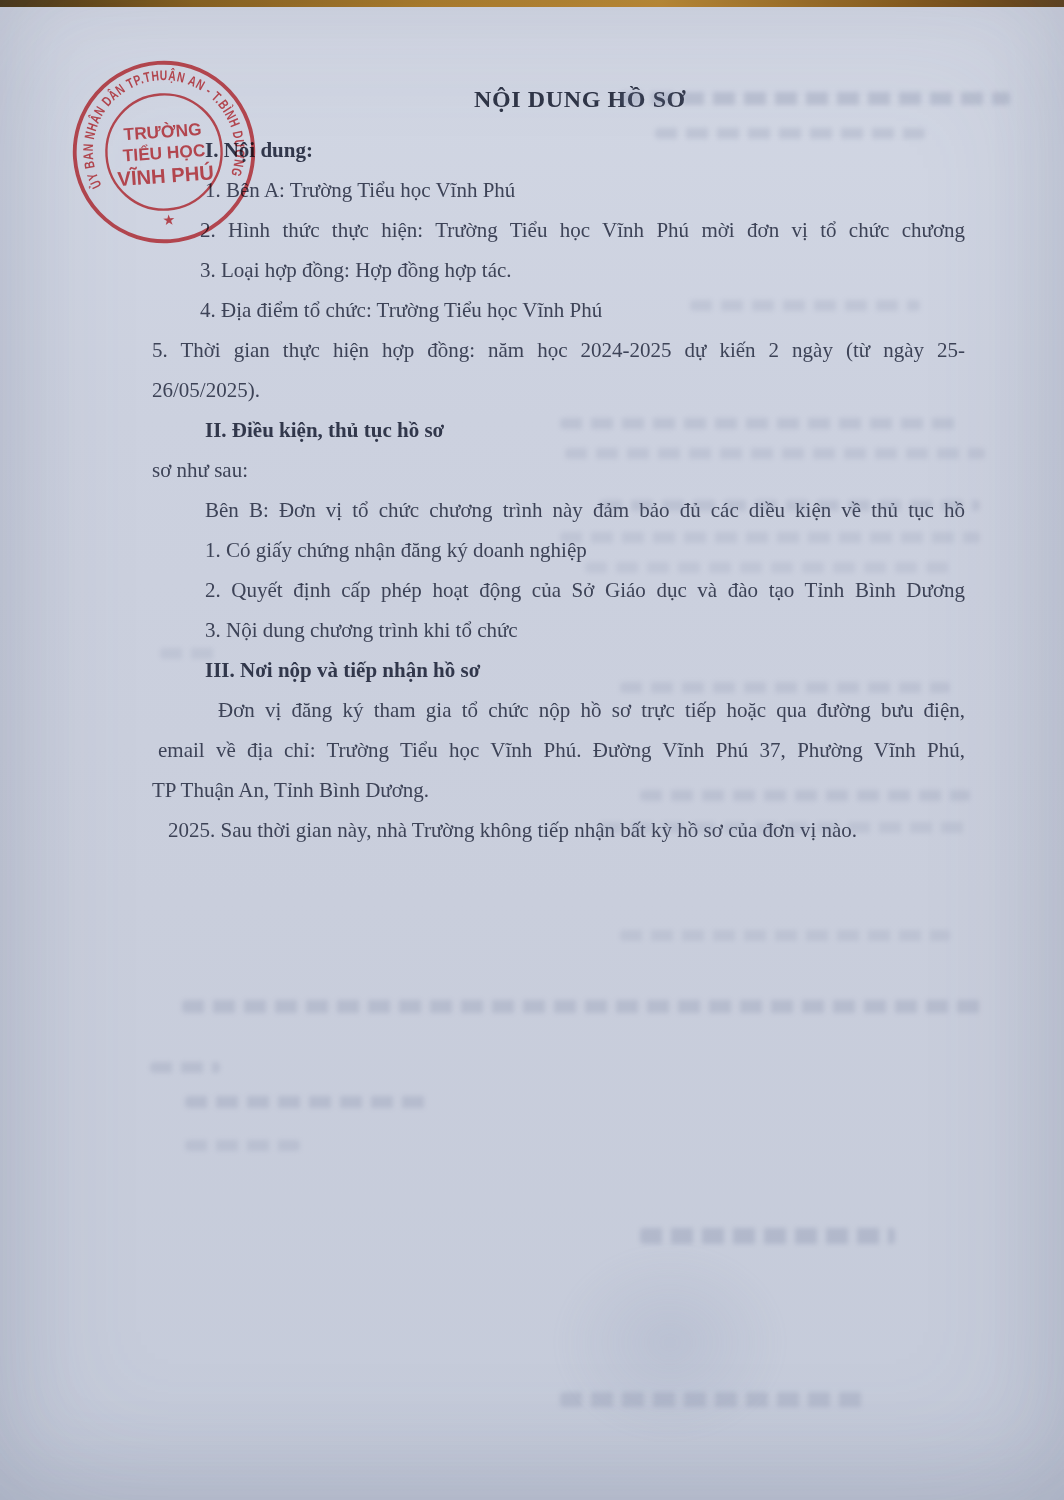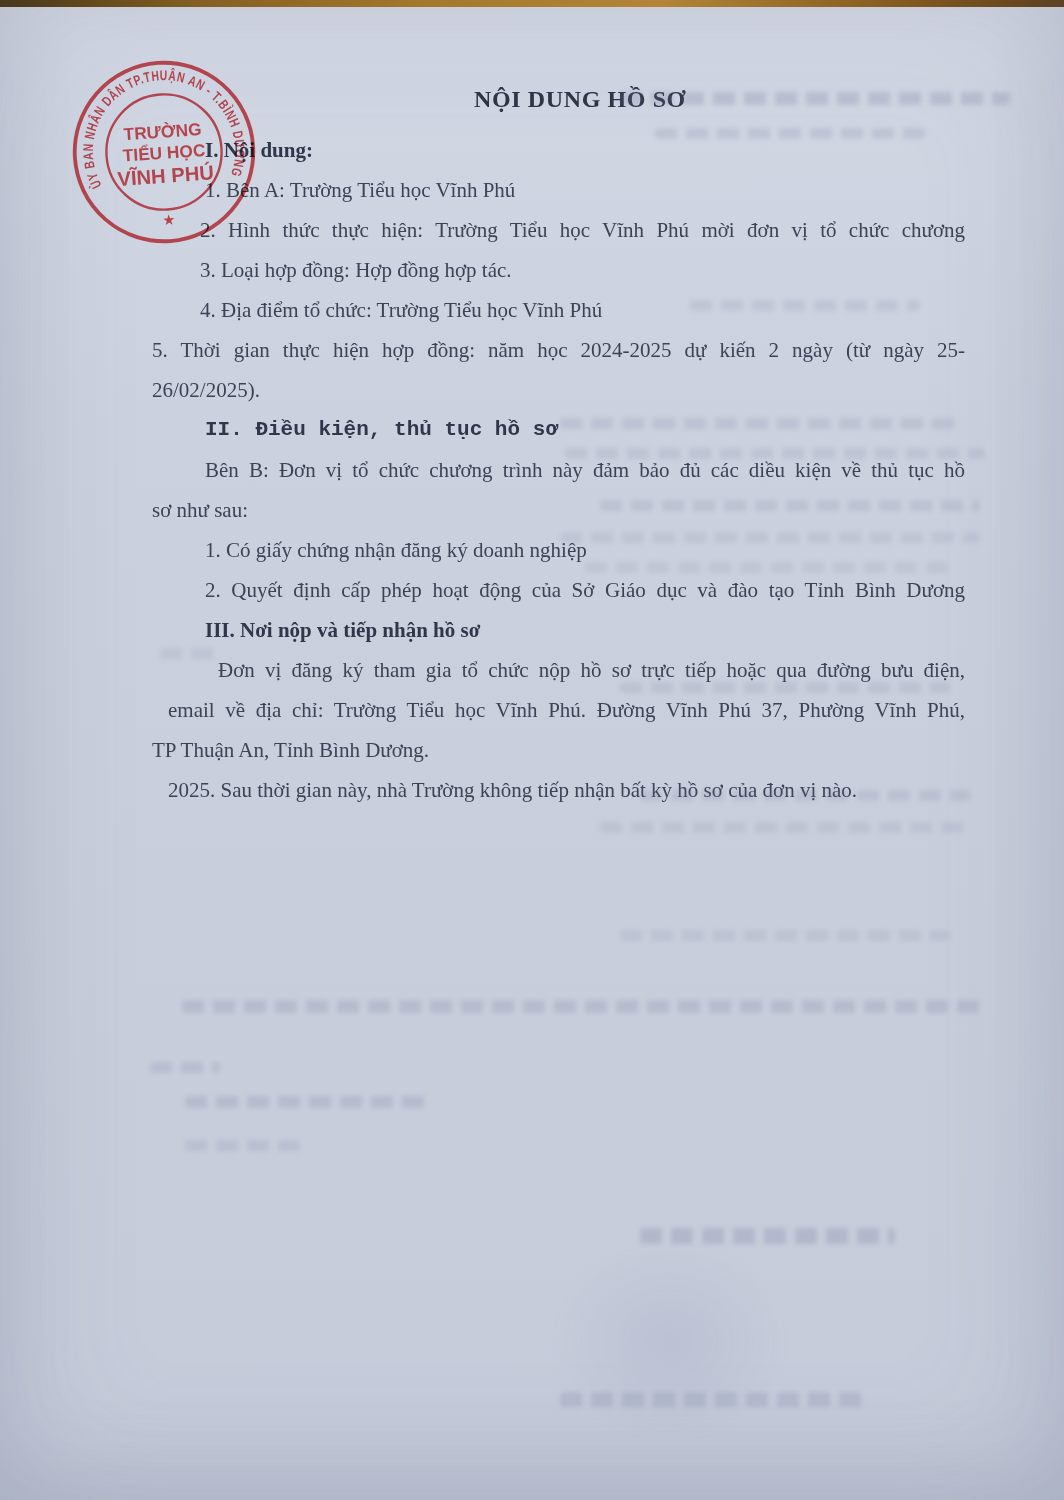--- a/index.html
+++ b/index.html
@@ -53,29 +53,30 @@
 
 <div class="page-title">NỘI DUNG HỒ SƠ</div>
 
 <div class="doc-body">
     <div class="line bold" style="margin-left: 53px;">I. Nội dung:</div>
     <div class="line" style="margin-left: 53px;">1. Bên A: Trường Tiểu học Vĩnh Phú</div>
     <div class="line full" style="margin-left: 48px;">2. Hình thức thực hiện: Trường Tiểu học Vĩnh Phú mời đơn vị tổ chức chương</div>
     <div class="line" style="margin-left: 48px;">3. Loại hợp đồng: Hợp đồng hợp tác.</div>
     <div class="line" style="margin-left: 48px;">4. Địa điểm tổ chức: Trường Tiểu học Vĩnh Phú</div>
     <div class="line full" style="">5. Thời gian thực hiện hợp đồng: năm học 2024-2025 dự kiến 2 ngày (từ ngày 25-</div>
-    <div class="line" style="margin-left: 0px;">26/02/2025).</div>
-    <div class="line bold" style="margin-left: 53px; font-family: Liberation Mono, monospace;">II. Điều kiện, thủ tục hồ sơ</div>
+    <div class="line" style="margin-left: 0px;">26/05/2025).</div>
+    <div class="line bold" style="margin-left: 53px;">II. Điều kiện, thủ tục hồ sơ</div>
+    <div class="line" style="margin-left: 0px;">sơ như sau:</div>
     <div class="line full" style="margin-left: 53px;">Bên B: Đơn vị tổ chức chương trình này đảm bảo đủ các diều kiện về thủ tục hồ</div>
-    <div class="line" style="margin-left: 0px;">sơ như sau:</div>
     <div class="line" style="margin-left: 53px;">1. Có giấy chứng nhận đăng ký doanh nghiệp</div>
     <div class="line full" style="margin-left: 53px;">2. Quyết định cấp phép hoạt động của Sở Giáo dục và đào tạo Tỉnh Bình Dương</div>
+    <div class="line" style="margin-left: 53px;">3. Nội dung chương trình khi tổ chức</div>
     <div class="line bold" style="margin-left: 53px;">III. Nơi nộp và tiếp nhận hồ sơ</div>
     <div class="line full" style="margin-left: 66px;">Đơn vị đăng ký tham gia tổ chức nộp hồ sơ trực tiếp hoặc qua đường bưu điện,</div>
-    <div class="line full" style="margin-left: 16px;">email về địa chỉ: Trường Tiểu học Vĩnh Phú. Đường Vĩnh Phú 37, Phường Vĩnh Phú,</div>
+    <div class="line full" style="margin-left: 6px;">email về địa chỉ: Trường Tiểu học Vĩnh Phú. Đường Vĩnh Phú 37, Phường Vĩnh Phú,</div>
     <div class="line" style="margin-left: 0px;">TP Thuận An, Tỉnh Bình Dương.</div>
     <div class="line" style="margin-left: 16px;">2025. Sau thời gian này, nhà Trường không tiếp nhận bất kỳ hồ sơ của đơn vị nào.</div>
   </div>
 
 <div class="stamp">
   <svg viewBox="0 0 200 200">
     <circle cx="100" cy="100" r="93" fill="none" stroke="#d8444a" stroke-width="4"></circle>
     <circle cx="100" cy="100" r="60" fill="none" stroke="#d8444a" stroke-width="2.5"></circle>
     <defs>
       <path id="arcPath" d="M 32.9 130.3 A 74 74 0 1 1 167.1 130.3" fill="none"></path>

